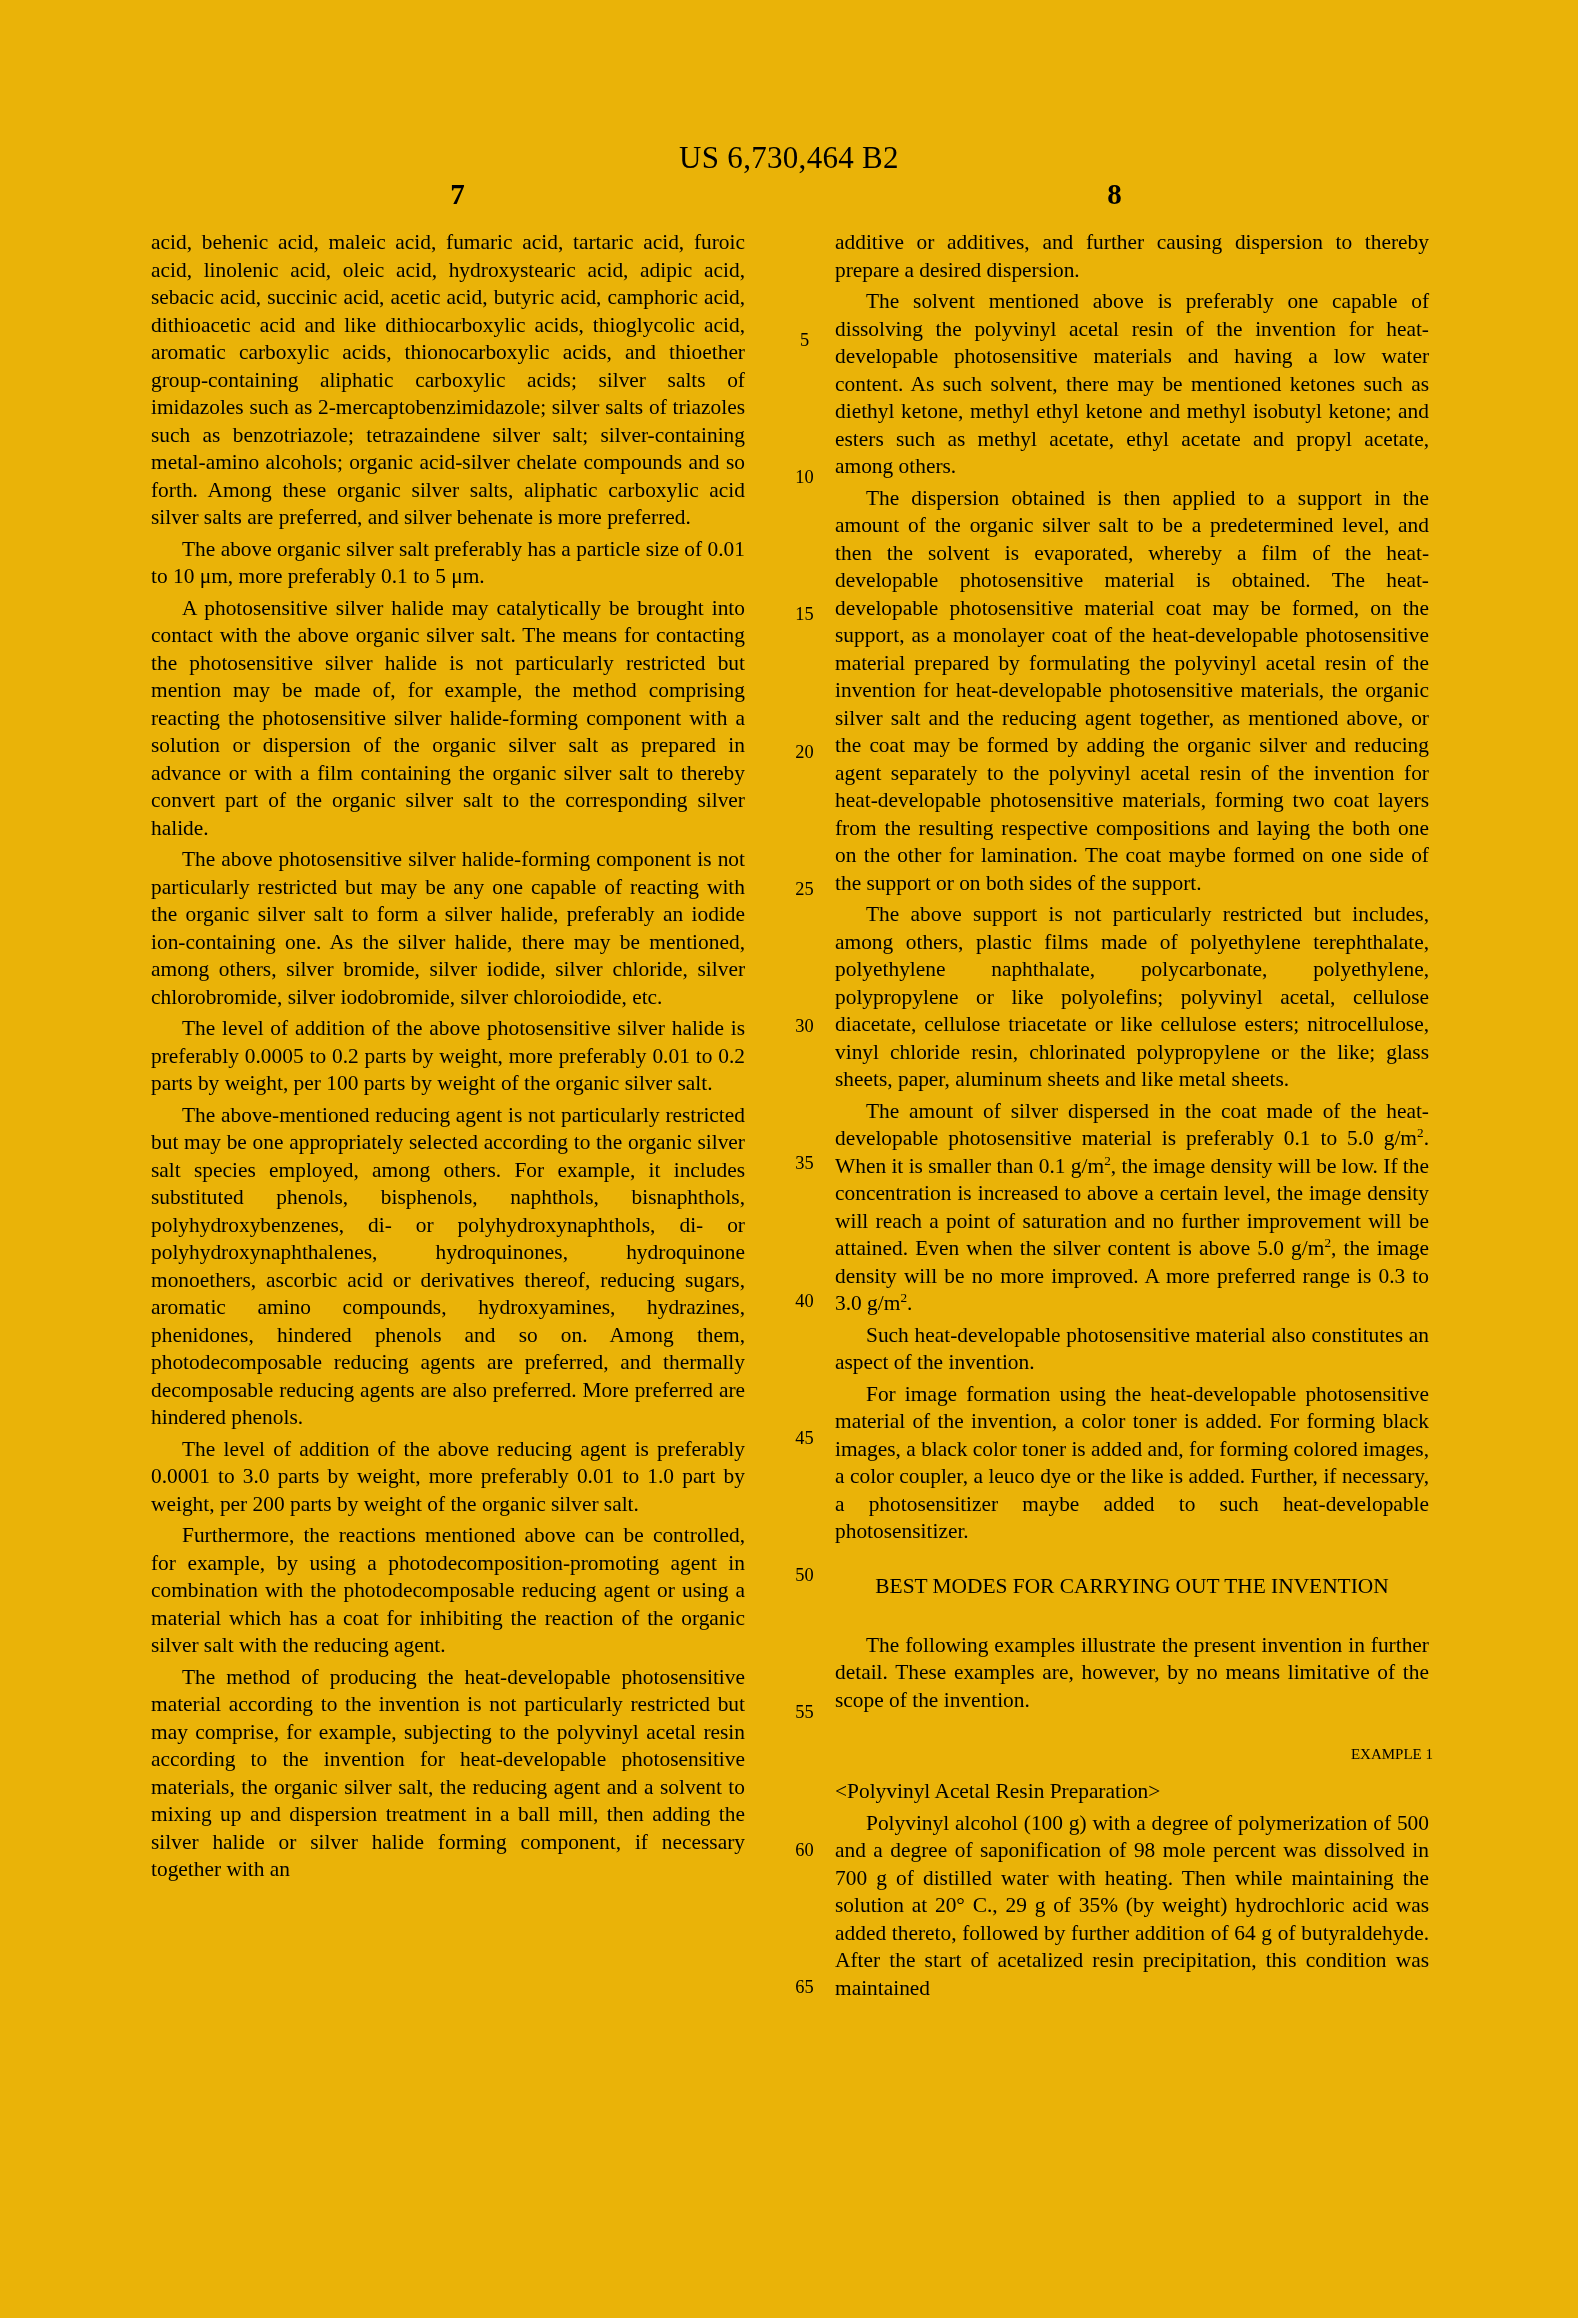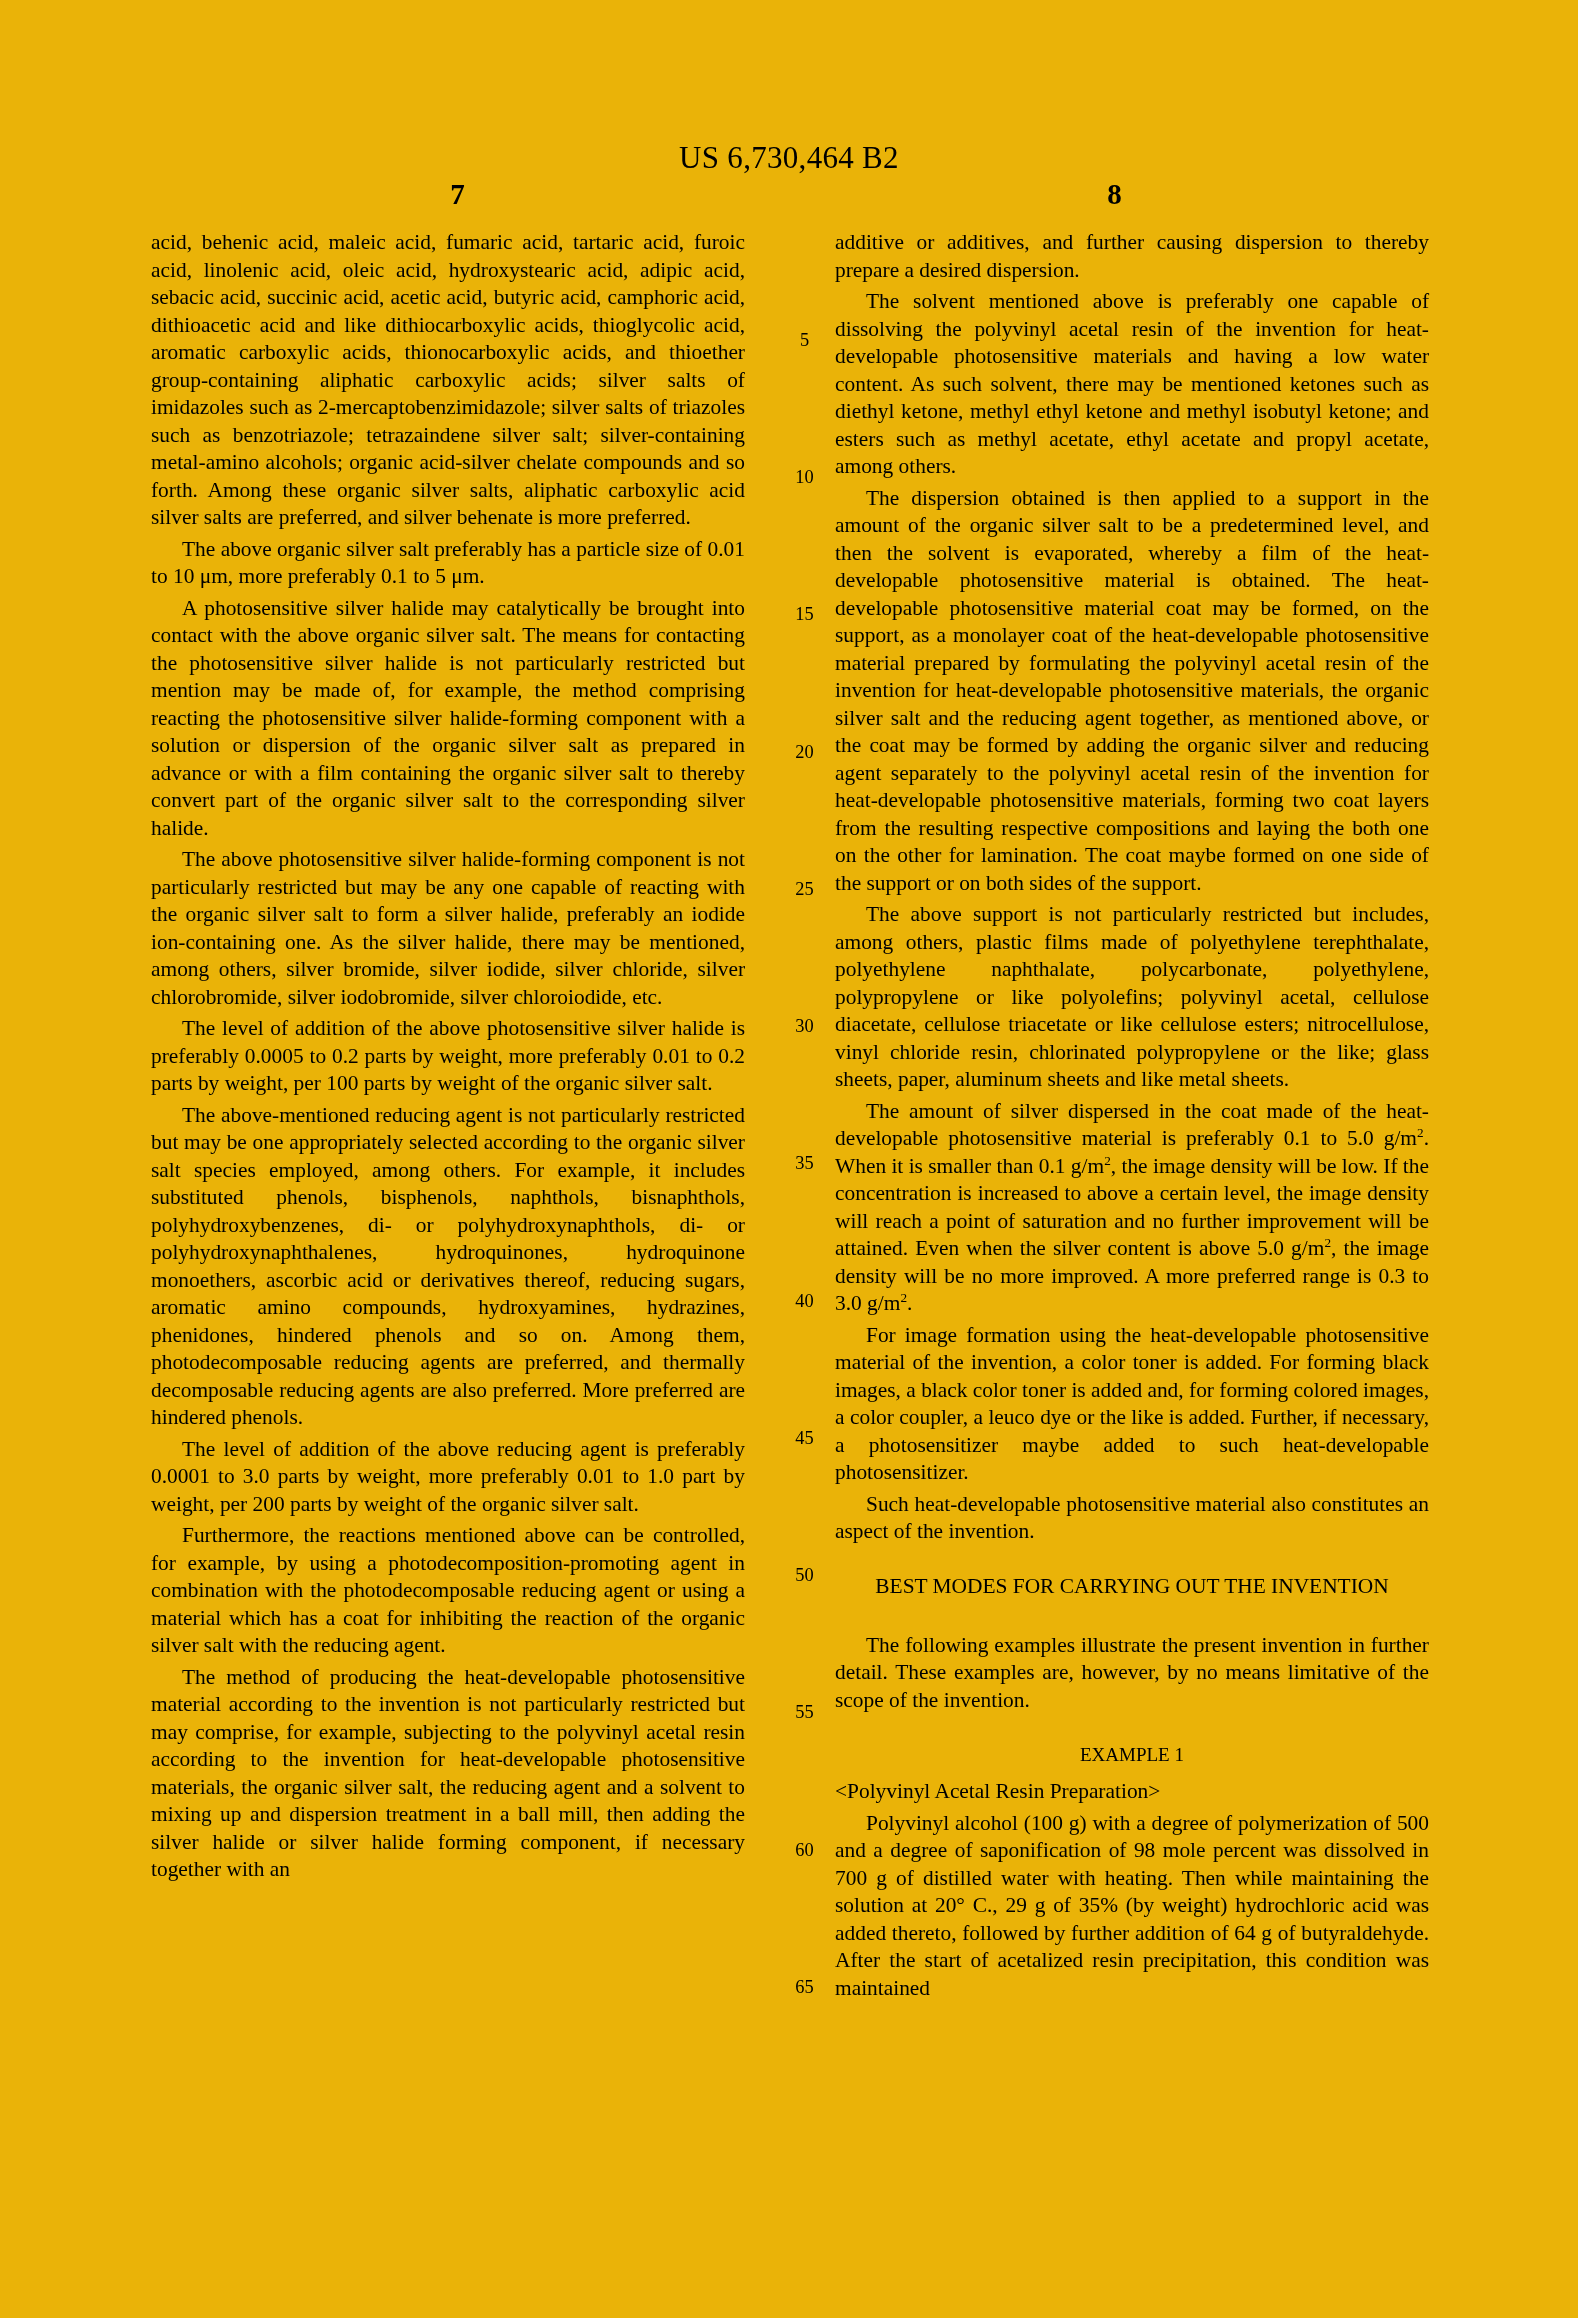--- a/index.html
+++ b/index.html
@@ -63,23 +63,23 @@
   .column p.no-indent { text-indent: 0; }
   h2.section-head {
     font-size: 21.4px;
     font-weight: normal;
     text-align: center;
     margin: 27px 0 0 0;
     line-height: 27.5px;
     text-transform: uppercase;
   }
   h3.example-head {
-    font-size: 19px;
+    font-size: 15px;
     font-weight: normal;
-    text-align: center;
+    text-align: right;
     margin: 27px 0 9.5px 0;
     line-height: 27.5px;
   }
   .blank-line { height: 27.5px; }
 
   
   #gutter {
     position: absolute;
     top: 225px;
     left: 784px;
@@ -124,22 +124,22 @@
         <p>Furthermore, the reactions mentioned above can be controlled, for example, by using a photodecomposition-promoting agent in combination with the photodecomposable reducing agent or using a material which has a coat for inhibiting the reaction of the organic silver salt with the reducing agent.</p>
         <p>The method of producing the heat-developable photosensitive material according to the invention is not particularly restricted but may comprise, for example, subjecting to the polyvinyl acetal resin according to the invention for heat-developable photosensitive materials, the organic silver salt, the reducing agent and a solvent to mixing up and dispersion treatment in a ball mill, then adding the silver halide or silver halide forming component, if necessary together with an</p>
       </div>
 
     <div class="column" id="right-column">
         <p class="no-indent">additive or additives, and further causing dispersion to thereby prepare a desired dispersion.</p>
         <p>The solvent mentioned above is preferably one capable of dissolving the polyvinyl acetal resin of the invention for heat-developable photosensitive materials and having a low water content. As such solvent, there may be mentioned ketones such as diethyl ketone, methyl ethyl ketone and methyl isobutyl ketone; and esters such as methyl acetate, ethyl acetate and propyl acetate, among others.</p>
         <p>The dispersion obtained is then applied to a support in the amount of the organic silver salt to be a predetermined level, and then the solvent is evaporated, whereby a film of the heat-developable photosensitive material is obtained. The heat-developable photosensitive material coat may be formed, on the support, as a monolayer coat of the heat-developable photosensitive material prepared by formulating the polyvinyl acetal resin of the invention for heat-developable photosensitive materials, the organic silver salt and the reducing agent together, as mentioned above, or the coat may be formed by adding the organic silver and reducing agent separately to the polyvinyl acetal resin of the invention for heat-developable photosensitive materials, forming two coat layers from the resulting respective compositions and laying the both one on the other for lamination. The coat maybe formed on one side of the support or on both sides of the support.</p>
         <p>The above support is not particularly restricted but includes, among others, plastic films made of polyethylene terephthalate, polyethylene naphthalate, polycarbonate, polyethylene, polypropylene or like polyolefins; polyvinyl acetal, cellulose diacetate, cellulose triacetate or like cellulose esters; nitrocellulose, vinyl chloride resin, chlorinated polypropylene or the like; glass sheets, paper, aluminum sheets and like metal sheets.</p>
         <p>The amount of silver dispersed in the coat made of the heat-developable photosensitive material is preferably 0.1 to 5.0 g/m<sup>2</sup>. When it is smaller than 0.1 g/m<sup>2</sup>, the image density will be low. If the concentration is increased to above a certain level, the image density will reach a point of saturation and no further improvement will be attained. Even when the silver content is above 5.0 g/m<sup>2</sup>, the image density will be no more improved. A more preferred range is 0.3 to 3.0 g/m<sup>2</sup>.</p>
+        <p>Such heat-developable photosensitive material also constitutes an aspect of the invention.</p>
         <p>For image formation using the heat-developable photosensitive material of the invention, a color toner is added. For forming black images, a black color toner is added and, for forming colored images, a color coupler, a leuco dye or the like is added. Further, if necessary, a photosensitizer maybe added to such heat-developable photosensitizer.</p>
-        <p>Such heat-developable photosensitive material also constitutes an aspect of the invention.</p>
         <h2 class="section-head">BEST MODES FOR CARRYING OUT THE INVENTION</h2>
         <div class="blank-line"></div>
         <p>The following examples illustrate the present invention in further detail. These examples are, however, by no means limitative of the scope of the invention.</p>
         <h3 class="example-head">EXAMPLE 1</h3>
         <p class="no-indent">&lt;Polyvinyl Acetal Resin Preparation&gt;</p>
         <p>Polyvinyl alcohol (100 g) with a degree of polymerization of 500 and a degree of saponification of 98 mole percent was dissolved in 700 g of distilled water with heating. Then while maintaining the solution at 20° C., 29 g of 35% (by weight) hydrochloric acid was added thereto, followed by further addition of 64 g of butyraldehyde. After the start of acetalized resin precipitation, this condition was maintained</p>
       </div>
 
   </div>
 

